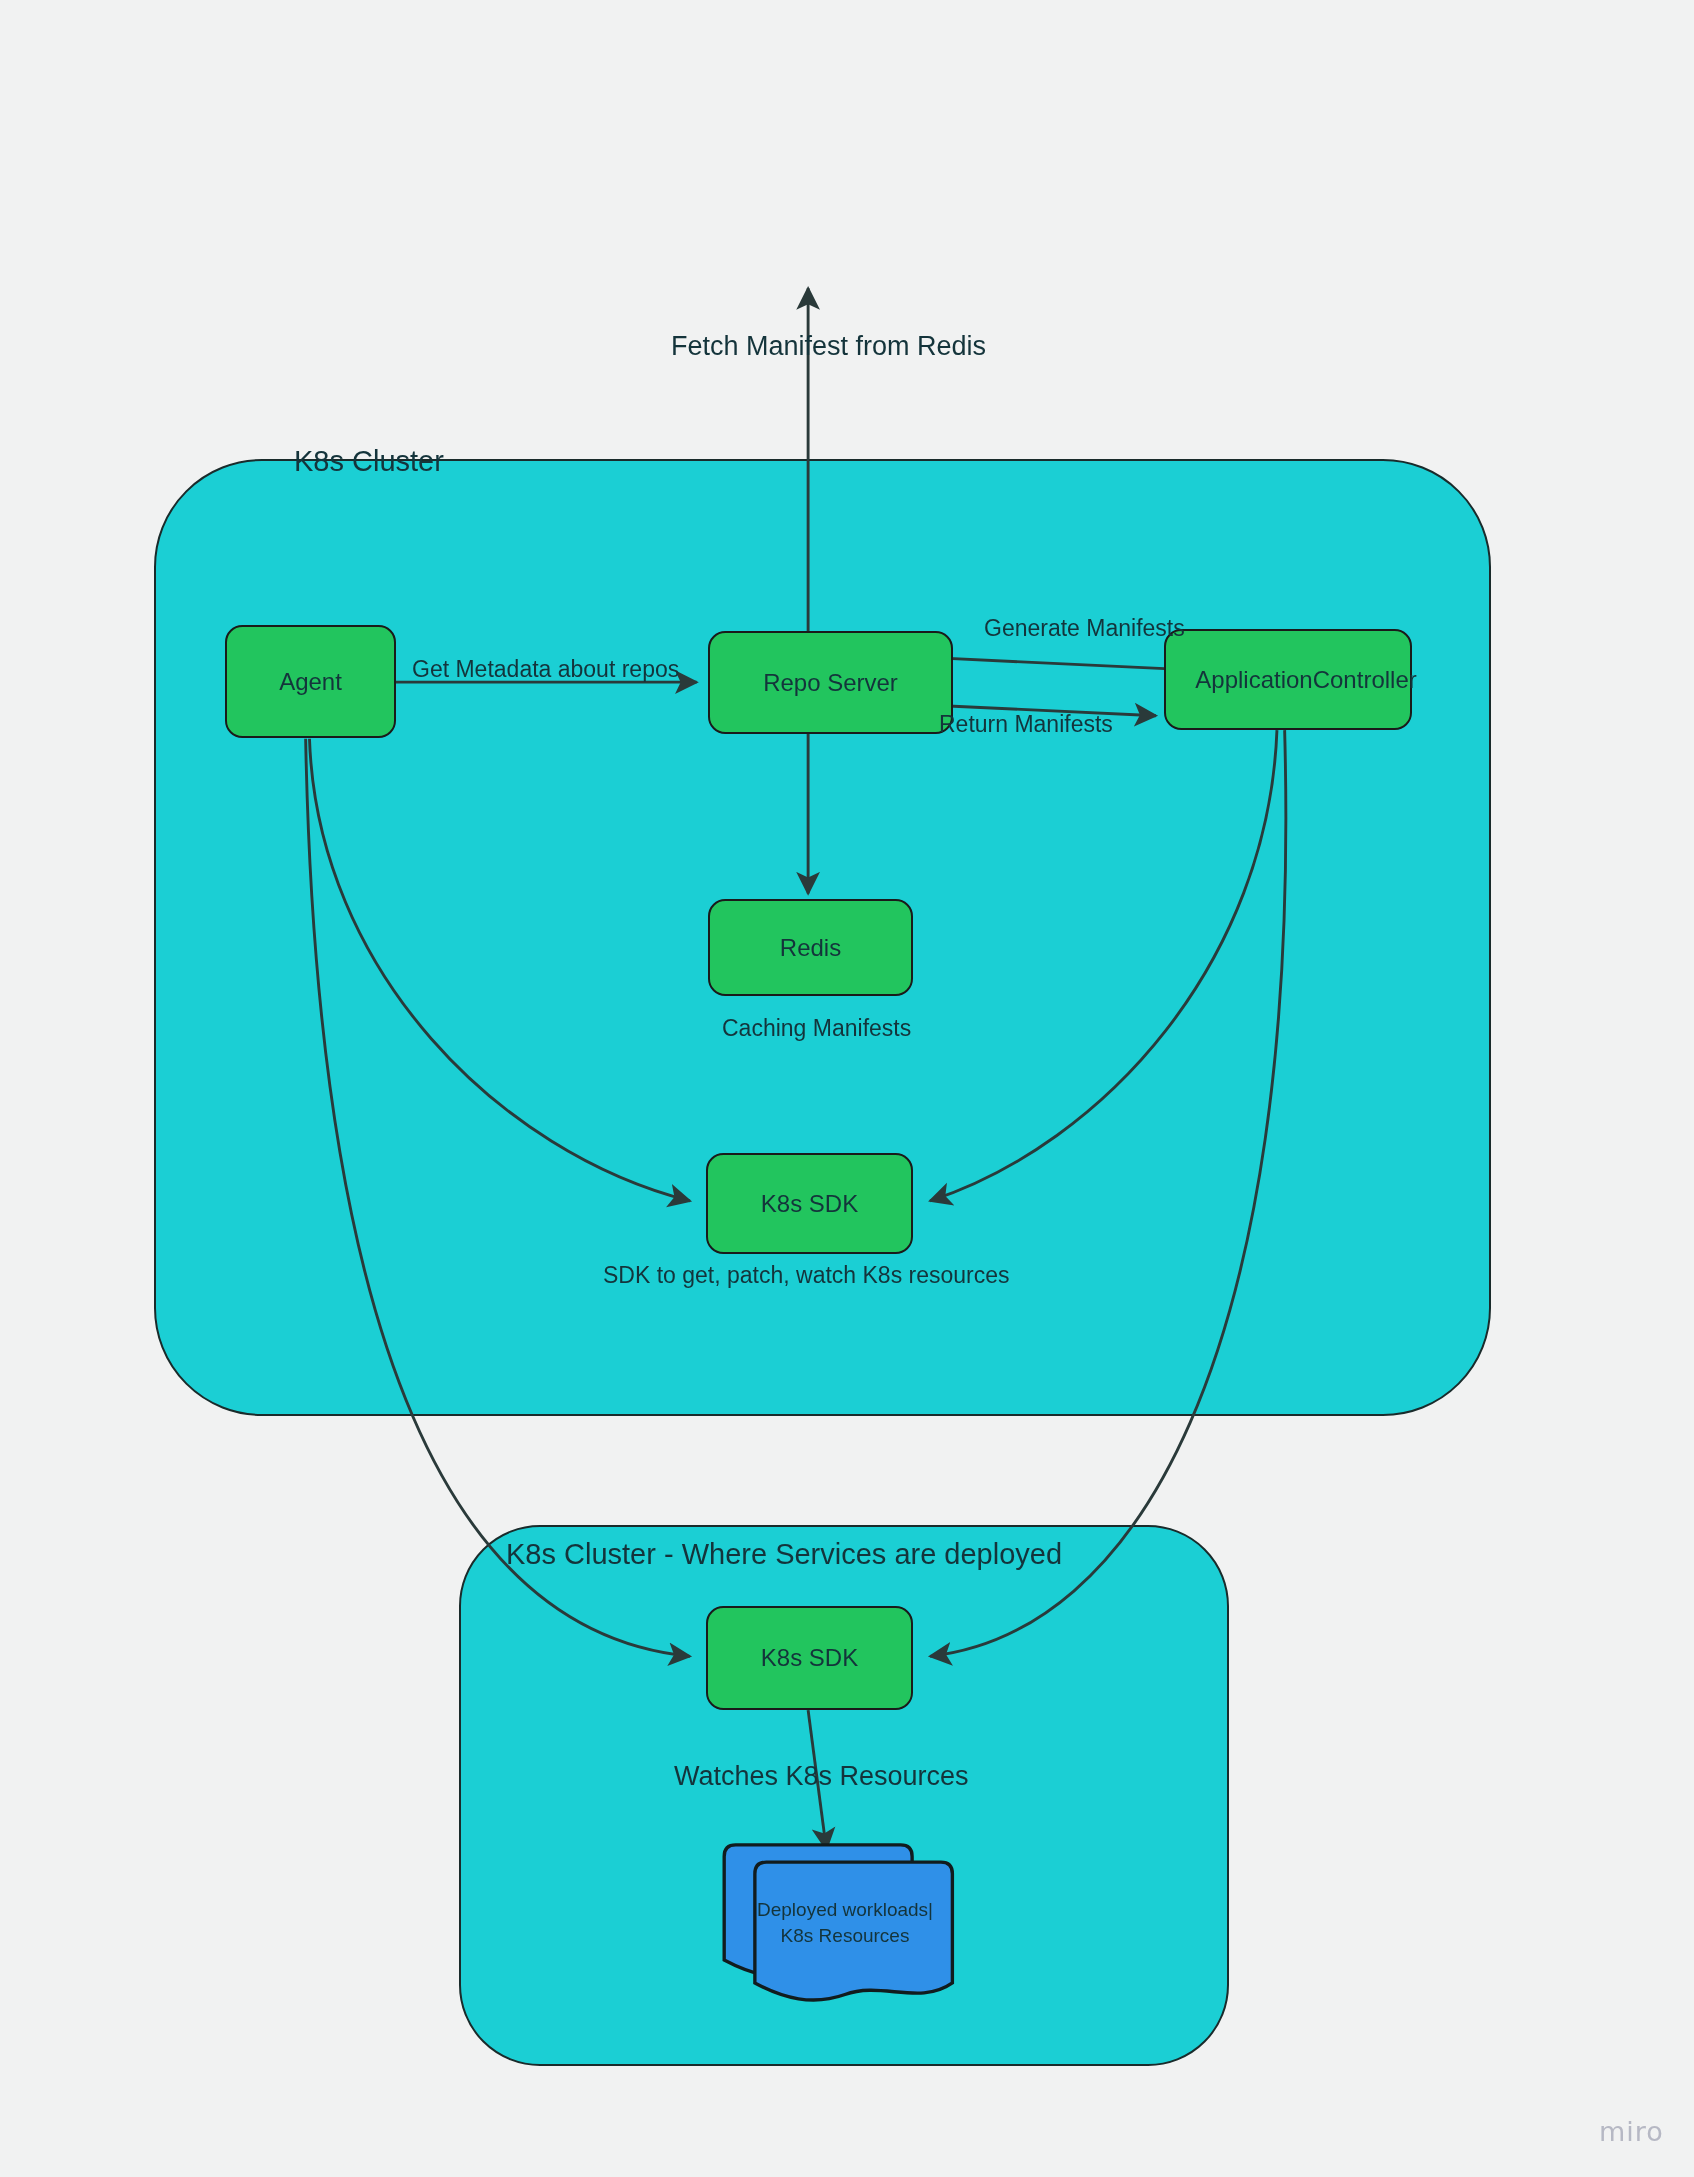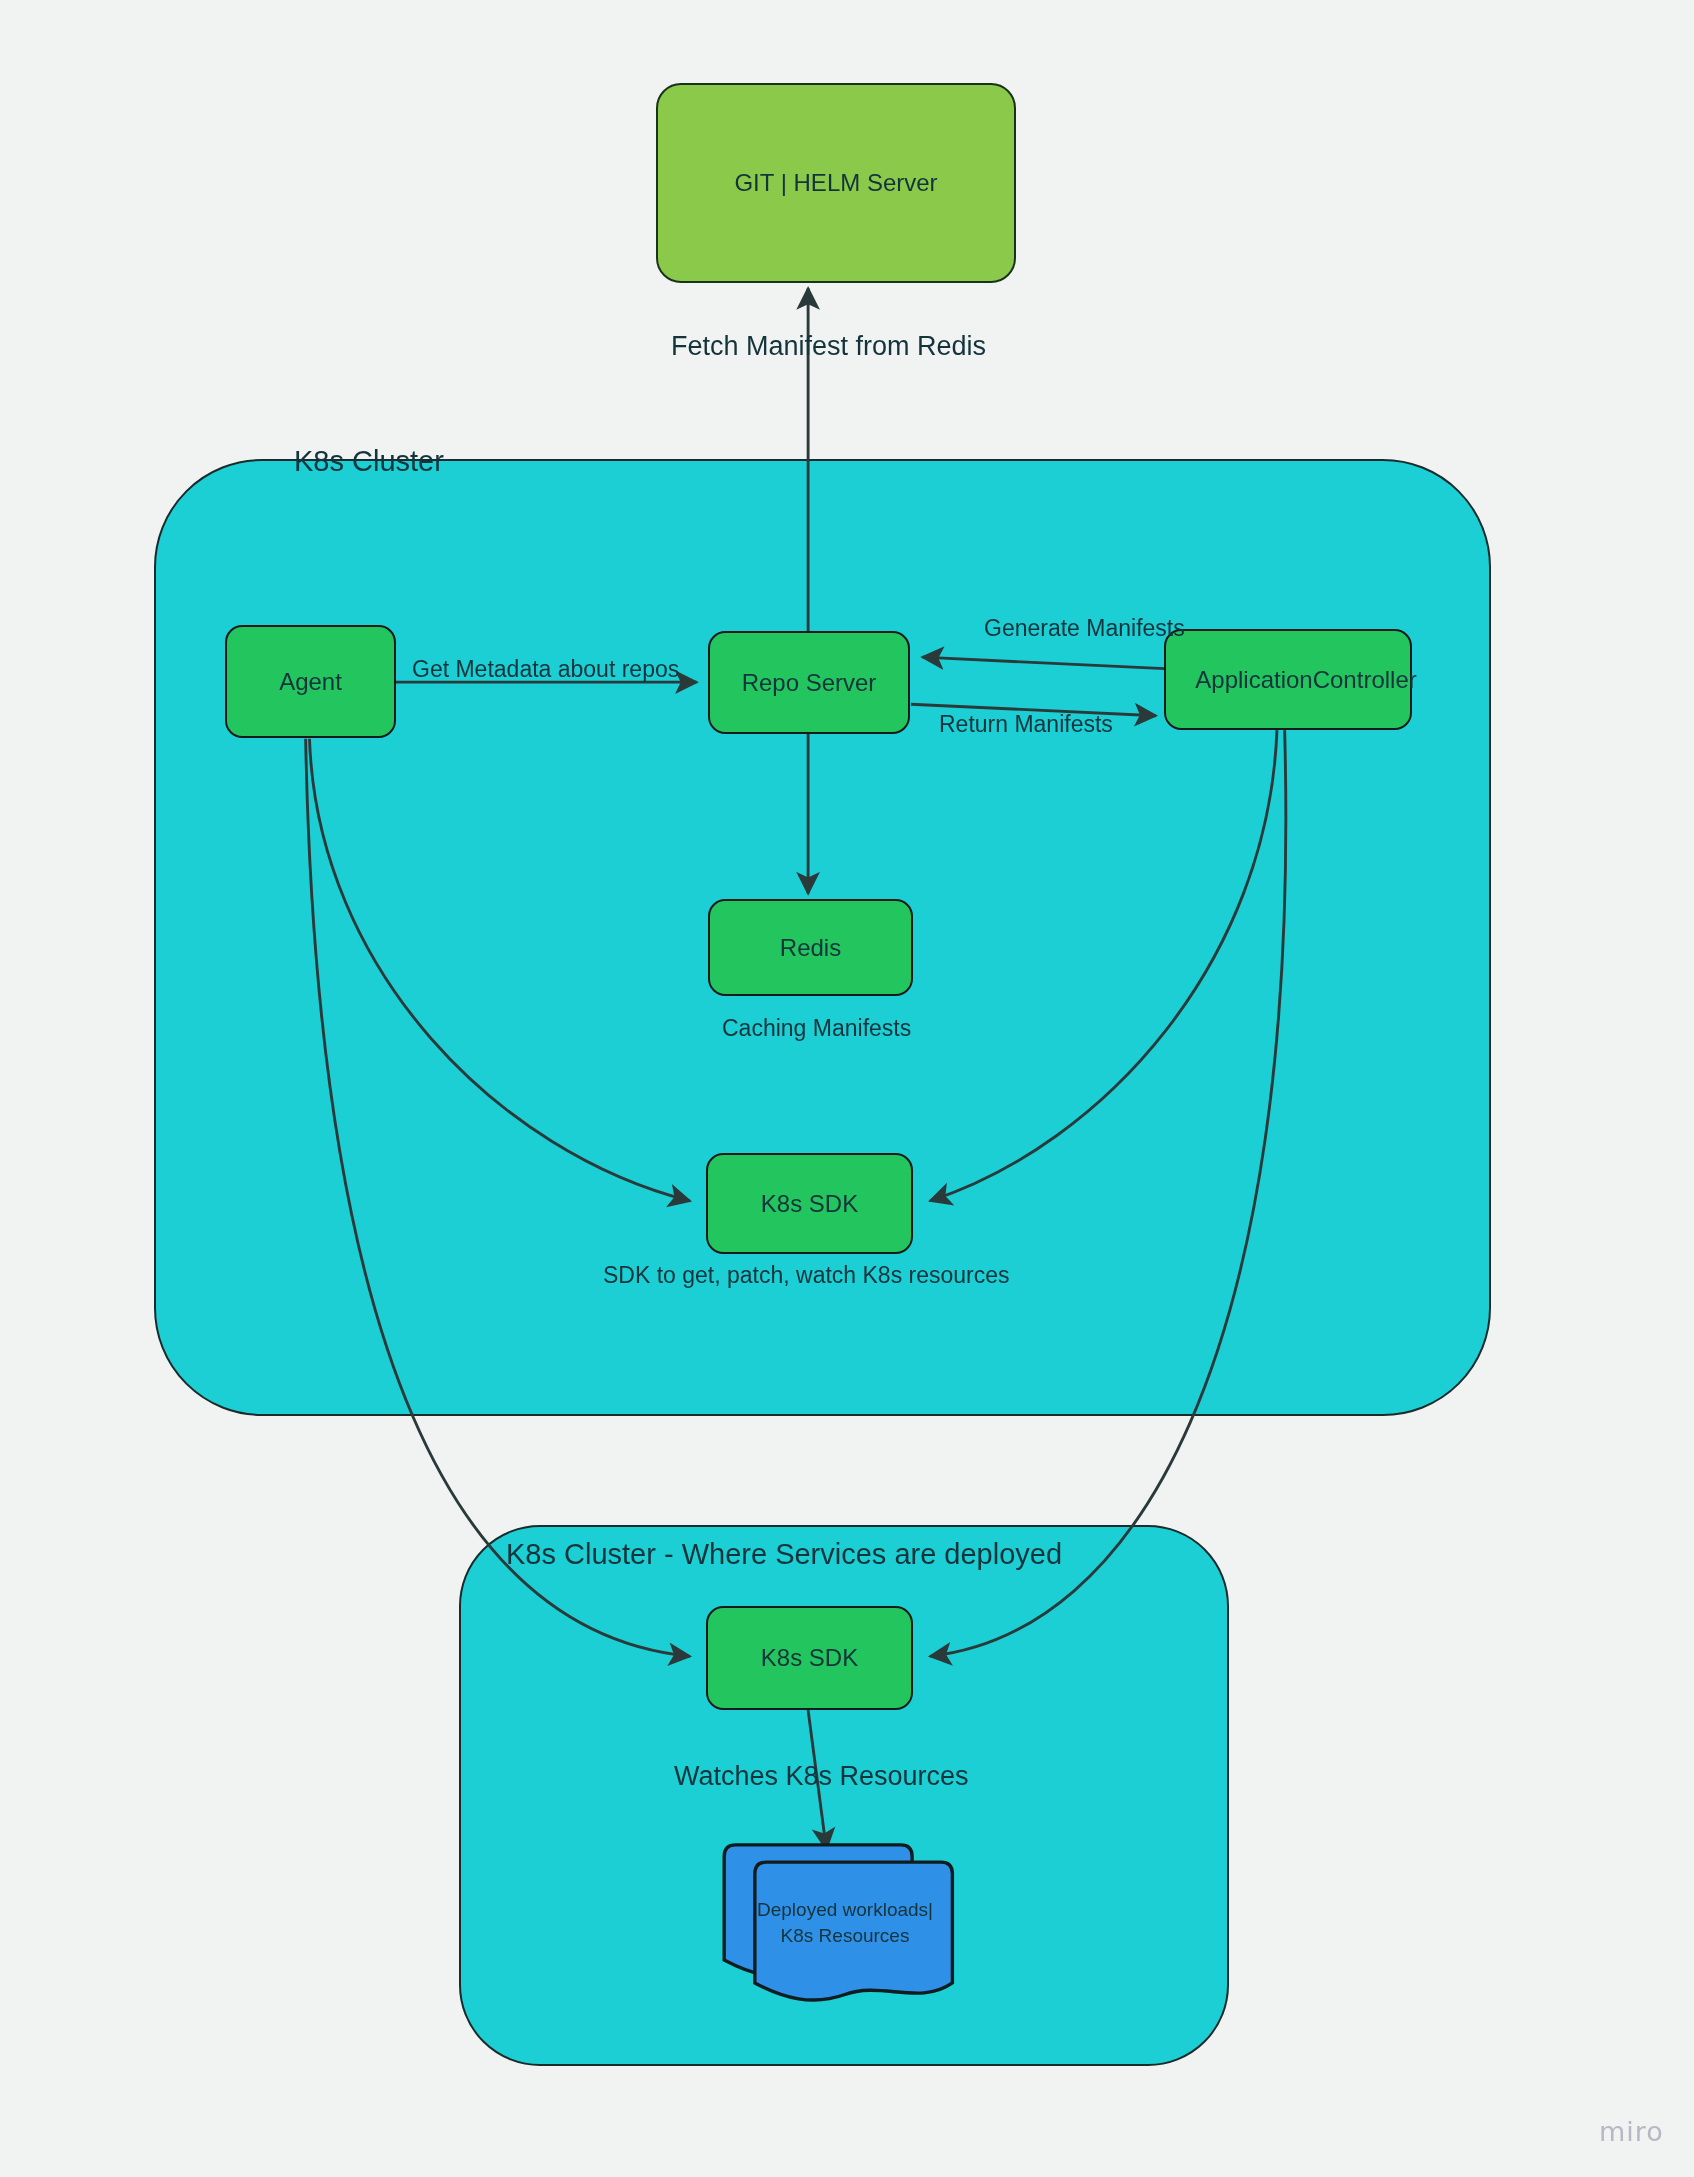--- a/index.html
+++ b/index.html
@@ -117,29 +117,26 @@
 
     <path d="M 1337 760 C 1355 1420, 1180 1700, 968 1724" fill="none" stroke="#2a3a3a" stroke-width="3" marker-end="url(#arrow)"></path>
 
     <path d="M 841 1780 L 860 1925" fill="none" stroke="#2a3a3a" stroke-width="3" marker-end="url(#arrow)"></path>
   </svg>
 
   <div class="cluster-title" style="left:294px; top:445px;">K8s Cluster</div>
 
   <div class="cluster-title" style="left:506px; top:1538px;">K8s Cluster - Where Services are deployed</div>
 
-  <div class="node green" style="left:656px; top:83px; width:360px; height:200px;">
-    <span>GIT | HELM Server</span>
-  </div>
 
   <div class="node" style="left:225px; top:625px; width:171px; height:113px;">
     <span>Agent</span>
   </div>
 
-  <div class="node" style="left:708px; top:631px; width:202px; height:103px;">
+  <div class="node" style="left:708px; top:631px; width:245px; height:103px;">
     <span>Repo Server</span>
   </div>
 
   <div class="node" style="left:1164px; top:629px; width:248px; height:101px;padding-left:36px;">
     <span>ApplicationController</span>
   </div>
 
   <div class="node" style="left:708px; top:899px; width:205px; height:97px;">
     <span>Redis</span>
   </div>

